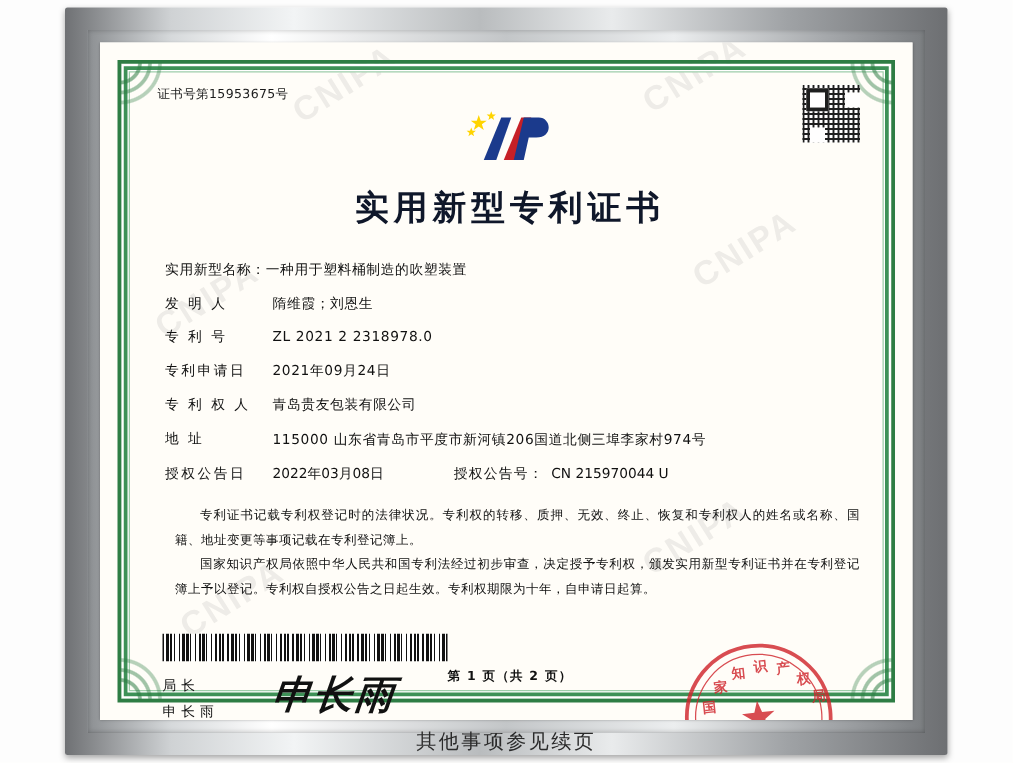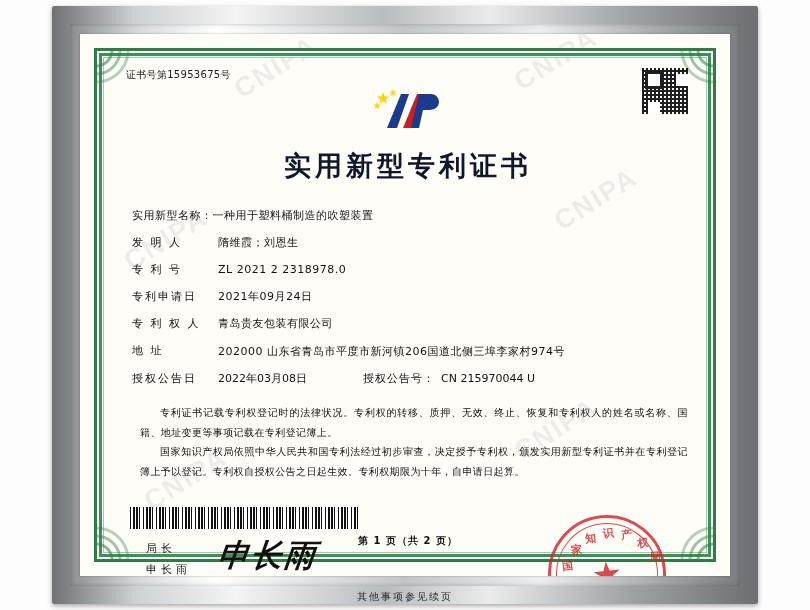--- a/index.html
+++ b/index.html
@@ -114,21 +114,21 @@
   .para p{margin:0;text-indent:2em;}
 
   .barcode{
     margin:26px 0 0 4px;width:228px;height:22px;
     background-image:repeating-linear-gradient(90deg,
       #111 0 1px, #fff 1px 3px, #111 3px 5px, #fff 5px 6px,
       #111 6px 8px, #fff 8px 9px, #111 9px 10px, #fff 10px 13px);
   }
 
   .sign-area{position:relative;margin-top:10px;height:92px;}
-  .sign-label{font-size:11px;letter-spacing:4px;line-height:1.9;color:#111;padding-left:20px;}
+  .sign-label{font-size:11px;letter-spacing:4px;line-height:1.9;color:#111;padding-left:4px;}
   .handwrite{
     position:absolute;left:92px;top:-4px;
     font-family:"DejaVu Serif","Liberation Serif",serif;
     font-size:31px;font-style:italic;font-weight:bold;color:#111;
     letter-spacing:2px;transform:skewX(-6deg);
   }
 
   
   .seal{
     position:absolute;right:24px;top:-24px;width:112px;height:112px;
@@ -149,21 +149,21 @@
     transform-origin:0 0;font-weight:bold;
   }
 
   .page-no{
     position:absolute;left:0;right:0;bottom:4px;text-align:center;
     font-size:10px;color:#111;letter-spacing:1px;font-weight:bold;
   }
 
   .footer-note{
     position:absolute;left:0;right:0;bottom:-4px;text-align:center;
-    font-size:10px;color:#2a2a2a;letter-spacing:2px;margin-top:48px;
+    font-size:16px;color:#2a2a2a;letter-spacing:2px;margin-top:48px;
   }
 </style>
 </head>
 <body>
 
 <div class="stage">
   <div class="frame-outer">
     <div class="frame-inner">
       <div class="frame-bevel">
 
@@ -225,21 +225,21 @@
                 <div class="val">2021年09月24日</div>
               </div>
 
               <div class="row">
                 <div class="lbl">专 利 权 人</div>
                 <div class="val">青岛贵友包装有限公司</div>
               </div>
 
               <div class="row addr">
                 <div class="lbl">地    址</div>
-                <div class="val">202000  山东省青岛市平度市新河镇206国道北侧三埠李家村974号</div>
+                <div class="val">115000  山东省青岛市平度市新河镇206国道北侧三埠李家村974号</div>
               </div>
 
               <div class="row two">
                 <div class="seg">
                   <div class="lbl">授权公告日</div>
                   <div>2022年03月08日</div>
                 </div>
                 <div class="seg seg2">
                   <div class="lbl2">授权公告号：</div>
                   <div>CN 215970044 U</div>

